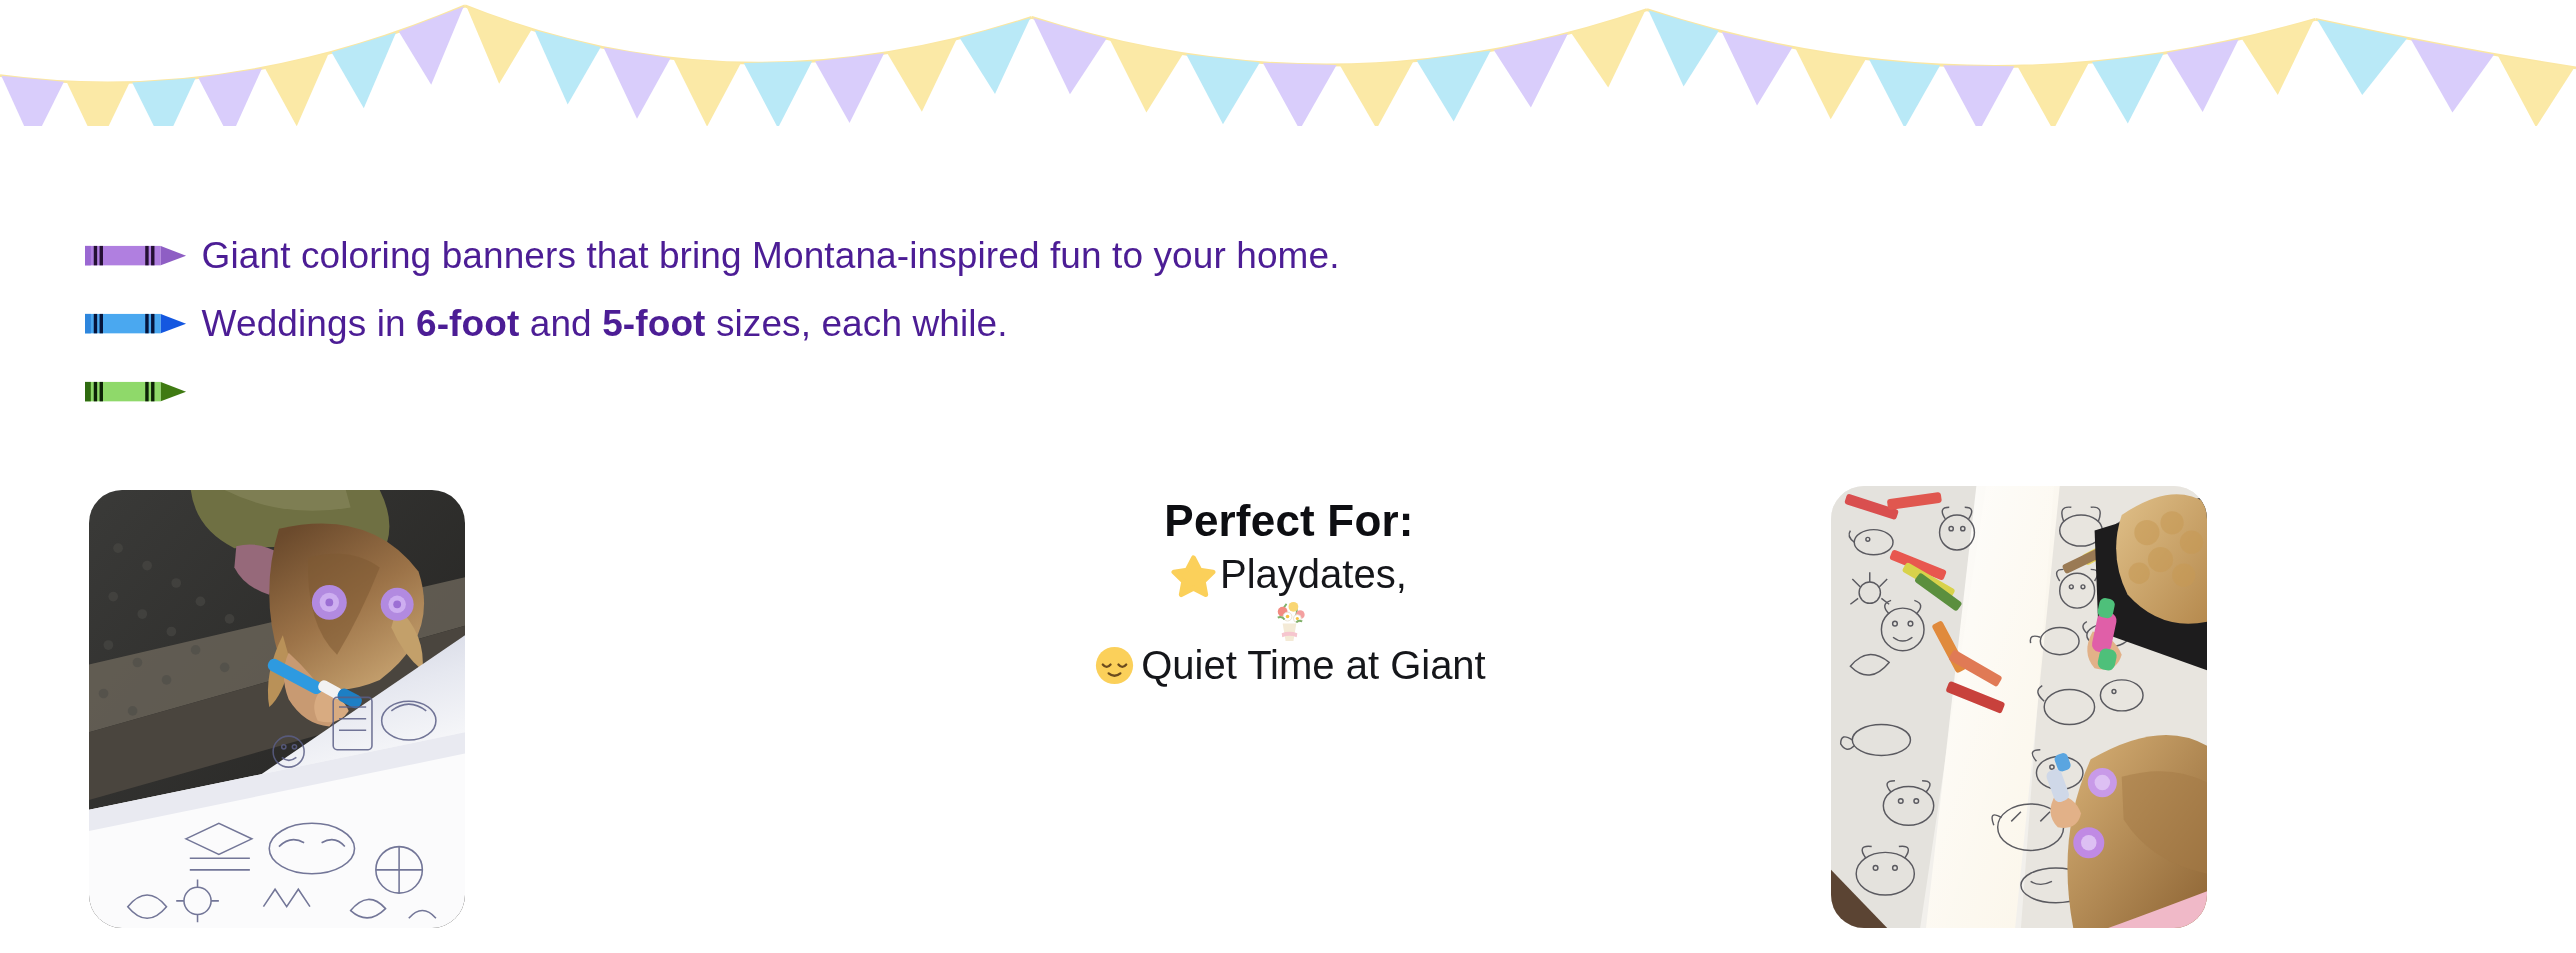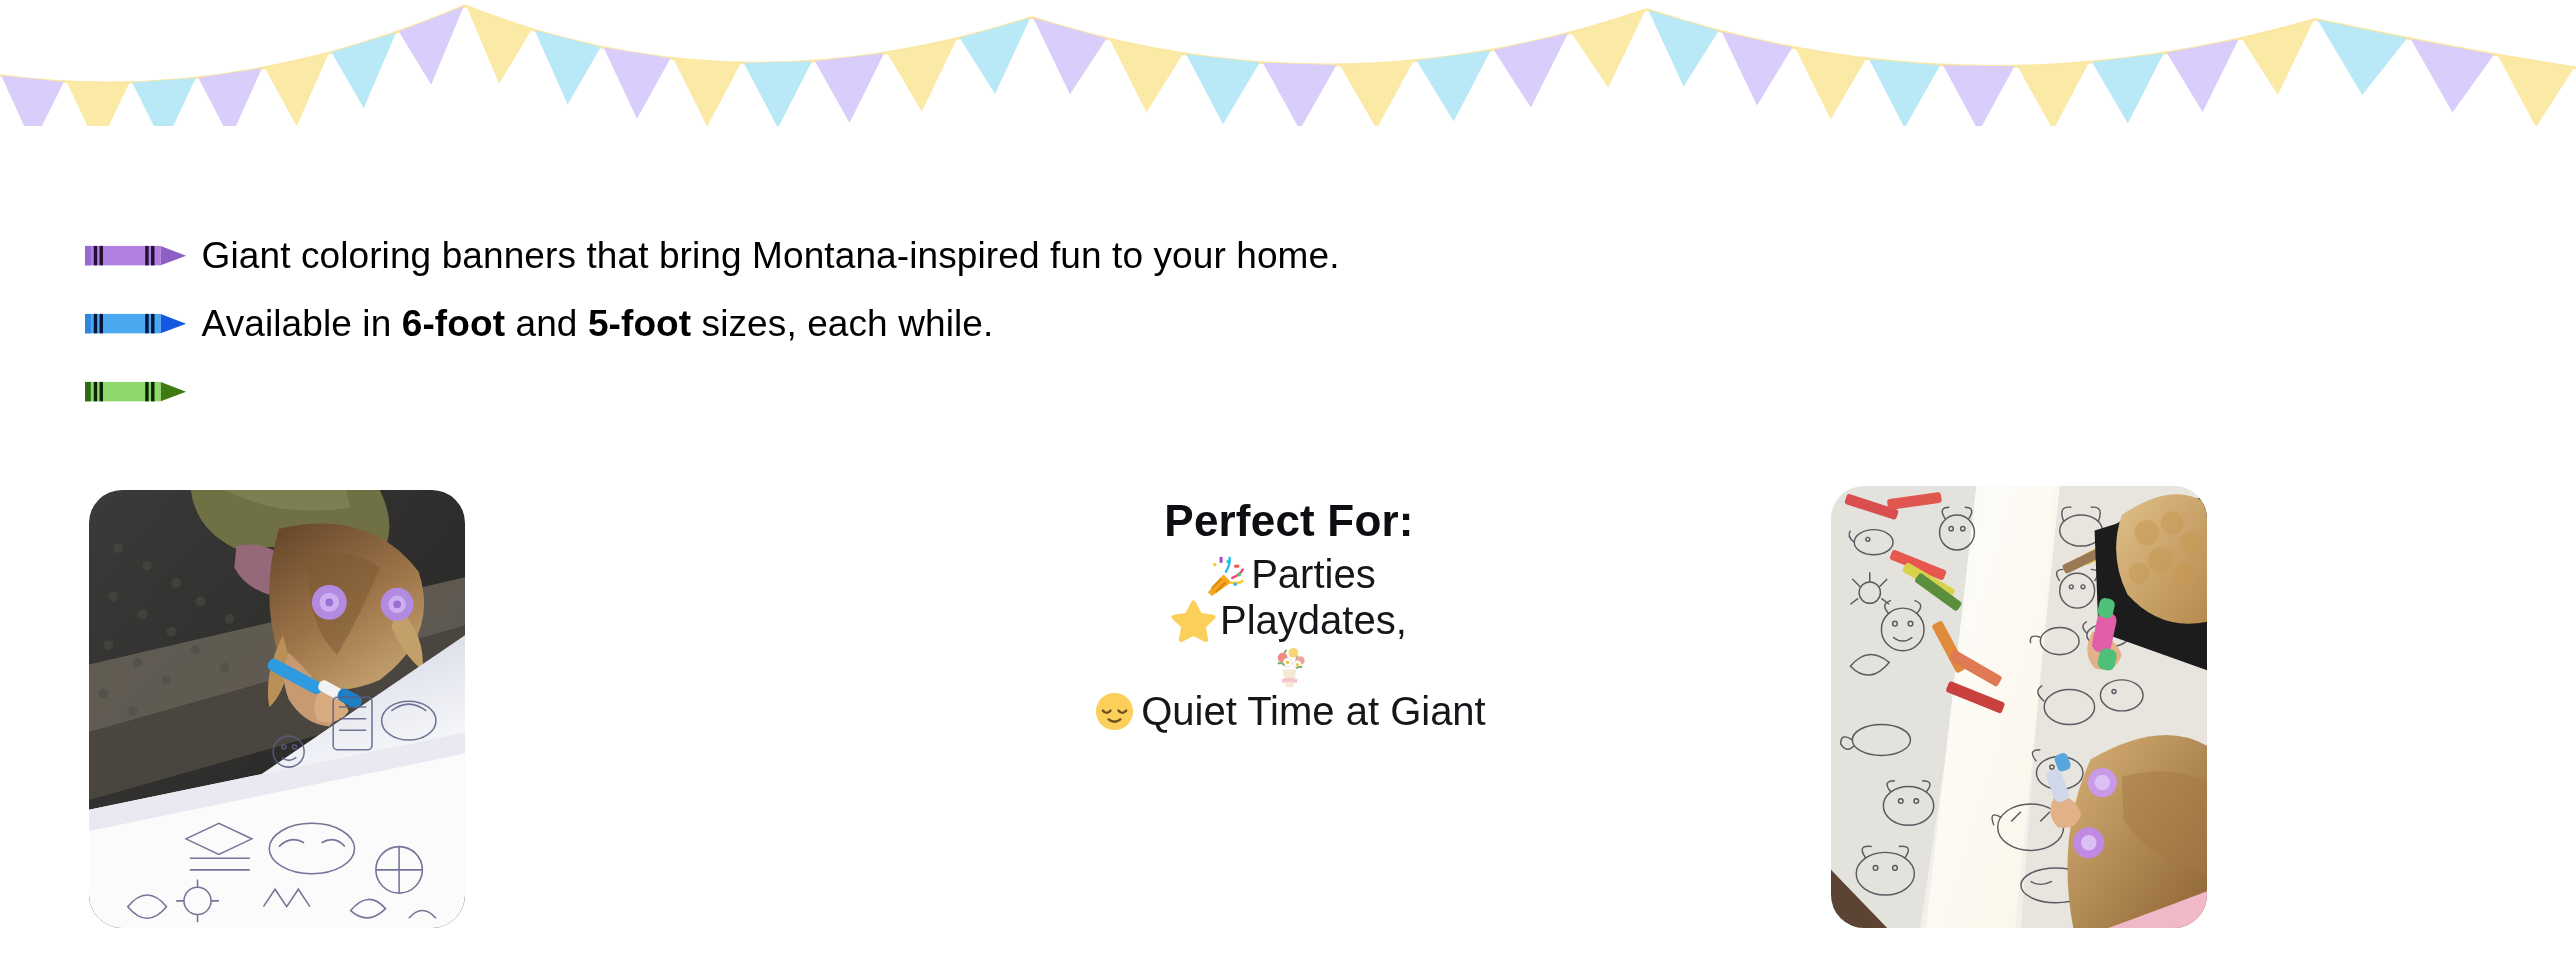--- a/index.html
+++ b/index.html
@@ -40,21 +40,21 @@
   }
   .crayon {
     flex: 0 0 auto;
     width: 105px;
     height: 25px;
     margin-right: 11.6px;
   }
   .feature-text {
     font-size: 37px;
     font-weight: 400;
-    color: #000000;
+    color: #4c1d95;
     letter-spacing: 0.1px;
     white-space: nowrap;
     line-height: 1;
   }
   .feature-text b {
     font-weight: 700;
     margin-top: 28px;
   }
 
   
@@ -187,21 +187,21 @@
       <svg viewBox="0 0 108 26">
         <rect x="0" y="3" width="78" height="20" fill="#4aa8f0"></rect>
         <rect x="0" y="3" width="6" height="20" fill="#2e86dd"></rect>
         <rect x="9" y="3" width="3.5" height="20" fill="#06143a"></rect>
         <rect x="15" y="3" width="3.5" height="20" fill="#06143a"></rect>
         <rect x="62" y="3" width="3.5" height="20" fill="#06143a"></rect>
         <rect x="68" y="3" width="3.5" height="20" fill="#06143a"></rect>
         <polygon points="78,3 78,23 104,13" fill="#1457e0"></polygon>
       </svg>
     </span>
-    <span class="feature-text"><span>Available in </span><b>6-foot</b><span> and </span><b>5-foot</b><span> sizes, each while.</span></span>
+    <span class="feature-text"><span>Weddings in </span><b>6-foot</b><span> and </span><b>5-foot</b><span> sizes, each while.</span></span>
   </div>
 
   <div class="feature-row">
     <span class="crayon">
       <svg viewBox="0 0 108 26">
         <rect x="0" y="3" width="78" height="20" fill="#8fd96a"></rect>
         <rect x="0" y="3" width="6" height="20" fill="#2f6b10"></rect>
         <rect x="9" y="3" width="3.5" height="20" fill="#0d2207"></rect>
         <rect x="15" y="3" width="3.5" height="20" fill="#0d2207"></rect>
         <rect x="62" y="3" width="3.5" height="20" fill="#0d2207"></rect>
@@ -311,38 +311,20 @@
       <path d="M180 430 l12 -18 l12 18 l12 -18 l12 18"></path>
       <path d="M270 434 q18 -22 36 -2 q-18 18 -36 2 Z"></path>
       <path d="M330 442 q14 -16 28 0"></path>
     </g>
   </svg>
 </div>
 
 <div class="perfect-for">
   <div class="pf-title">Perfect For:</div>
 
-  <div class="pf-item">
-    <span class="pf-emoji">
-      <svg viewBox="0 0 46 46">
-        <path d="M6 40 L22 22 L30 30 L10 44 Z" fill="#f5a623"></path>
-        <path d="M10 36 L20 26 M14 40 L24 30" stroke="#e08a0d" stroke-width="2.4" fill="none"></path>
-        <path d="M24 20 q6 -10 4 -16" stroke="#29b6f6" stroke-width="2.4" fill="none"></path>
-        <path d="M30 26 q10 -4 12 -10" stroke="#ec407a" stroke-width="2.4" fill="none"></path>
-        <path d="M28 30 q10 2 14 -2" stroke="#ffca28" stroke-width="2.4" fill="none"></path>
-        <rect x="18" y="4" width="3" height="6" fill="#ab47bc"></rect>
-        <rect x="33" y="12" width="5" height="3" fill="#ef5350"></rect>
-        <circle cx="27" cy="9" r="2" fill="#26c6da"></circle>
-        <circle cx="38" cy="22" r="2" fill="#66bb6a"></circle>
-        <circle cx="13" cy="12" r="1.8" fill="#ffca28"></circle>
-        <circle cx="34" cy="32" r="1.8" fill="#29b6f6"></circle>
-      </svg>
-    </span>
-    <span class="pf-label">Parties</span>
-  </div>
 
   <div class="pf-item">
     <span class="pf-emoji">
       <svg viewBox="0 0 46 46">
         <path d="M23 5 L29.5 17.5 L43 19.5 L33 29 L35.5 42.5 L23 36 L10.5 42.5 L13 29 L3 19.5 L16.5 17.5 Z" fill="#fbd05a" stroke="#fbd05a" stroke-width="5" stroke-linejoin="round"></path>
       </svg>
     </span>
     <span class="pf-label">Playdates,</span>
   </div>
 

